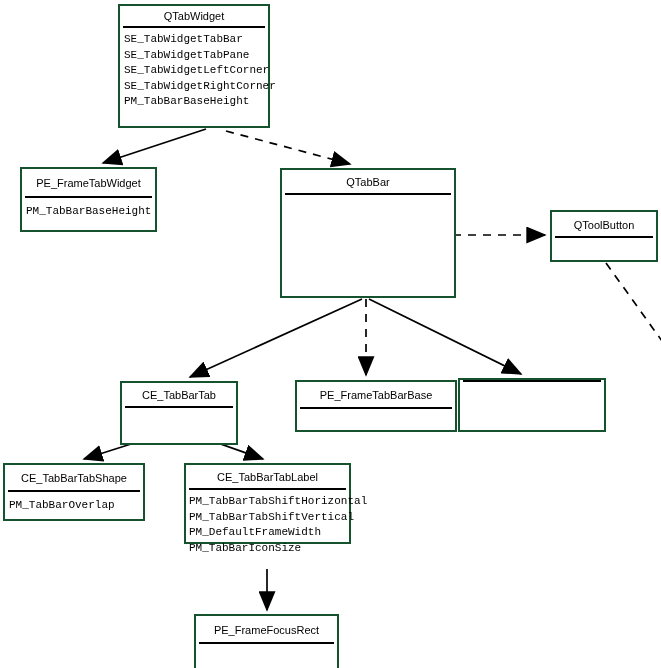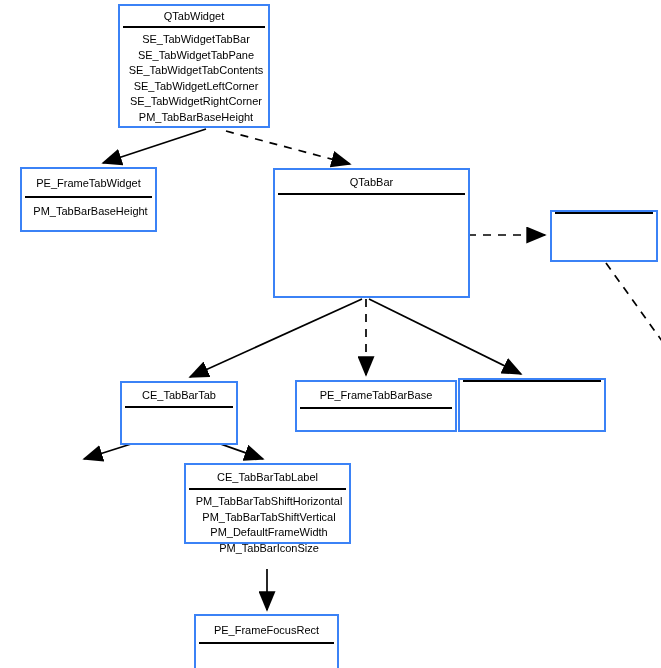--- a/index.html
+++ b/index.html
@@ -18,41 +18,42 @@
   svg.edges {
     position: absolute; left: 0; top: 0;
     width: 661px; height: 668px;
   }
   svg.edges line { stroke: #000000; stroke-width: 1.7; }
   svg.edges line.dashed { stroke-dasharray: 8 7; }
   .node {
     position: absolute;
     box-sizing: border-box;
     background: #ffffff;
-    border: 2px solid #3b82f6;
+    border: 2px solid #14532d;
     font-size: 11px;
     line-height: 13px;
   }
   .node-title {
     text-align: center;
     white-space: nowrap;
     padding: 4px 2px 3px 2px;
   }
   .node-sep {
     height: 0;
     border-top: 2px solid #000000;
     margin: 0 3px;
   }
   .node-items {
     padding: 4px 0 0 4px;
   }
   .node-item {
     white-space: nowrap;
     line-height: 15.5px;
-    text-align: center;
+    text-align: left;
+    font-family: Liberation Mono, monospace;
   }
 </style>
 </head>
 <body>
 
 <div class="canvas">
 
   <svg class="edges" viewBox="0 0 661 668">
     <defs>
       <marker id="ah" viewBox="0 0 12 10" refX="11" refY="5" markerWidth="12" markerHeight="10" orient="auto">
@@ -70,58 +71,65 @@
     <line x1="267" y1="569" x2="267" y2="610" marker-end="url(#ah)"></line>
     <line class="dashed" x1="606" y1="263" x2="662" y2="341"></line>
   </svg>
 
   <div class="node" style="left:118px; top:4px; width:152px; height:124px;">
     <div class="node-title">QTabWidget</div>
     <div class="node-sep"></div>
     <div class="node-items">
       <div class="node-item">SE_TabWidgetTabBar</div>
       <div class="node-item">SE_TabWidgetTabPane</div>
-      <div class="node-item">SE_TabWidgetTabContents</div>
       <div class="node-item">SE_TabWidgetLeftCorner</div>
       <div class="node-item">SE_TabWidgetRightCorner</div>
       <div class="node-item">PM_TabBarBaseHeight</div>
     </div>
   </div>
 
   <div class="node" style="left:20px; top:167px; width:137px; height:65px;">
     <div class="node-title" style="padding-top:8px; padding-bottom:6px;border-radius:9px;">PE_FrameTabWidget</div>
     <div class="node-sep"></div>
     <div class="node-items" style="padding-top:6px;">
       <div class="node-item">PM_TabBarBaseHeight</div>
     </div>
   </div>
 
-  <div class="node" style="left:273px; top:168px; width:197px; height:130px;">
+  <div class="node" style="left:280px; top:168px; width:176px; height:130px;">
     <div class="node-title" style="padding-top:6px; padding-bottom:4px;">QTabBar</div>
     <div class="node-sep"></div>
   </div>
 
   <div class="node" style="left:550px; top:210px; width:108px; height:52px;">
+    <div class="node-title" style="padding-top:7px; padding-bottom:4px;">QToolButton</div>
     <div class="node-sep"></div>
   </div>
 
   <div class="node" style="left:120px; top:381px; width:118px; height:64px;">
     <div class="node-title" style="padding-top:6px; padding-bottom:4px;">CE_TabBarTab</div>
     <div class="node-sep"></div>
   </div>
 
   <div class="node" style="left:295px; top:380px; width:162px; height:52px;">
     <div class="node-title" style="padding-top:7px; padding-bottom:5px;">PE_FrameTabBarBase</div>
     <div class="node-sep"></div>
   </div>
 
   <div class="node" style="left:458px; top:378px; width:148px; height:54px;">
     <div class="node-sep"></div>
   </div>
 
+  <div class="node" style="left:3px; top:463px; width:142px; height:58px;">
+    <div class="node-title" style="padding-top:7px; padding-bottom:5px;">CE_TabBarTabShape</div>
+    <div class="node-sep"></div>
+    <div class="node-items" style="padding-top:6px;">
+      <div class="node-item">PM_TabBarOverlap</div>
+    </div>
+  </div>
 
   <div class="node" style="left:184px; top:463px; width:167px; height:81px;">
     <div class="node-title" style="padding-top:6px; padding-bottom:4px;">CE_TabBarTabLabel</div>
     <div class="node-sep"></div>
     <div class="node-items" style="padding-left:3px;">
       <div class="node-item">PM_TabBarTabShiftHorizontal</div>
       <div class="node-item">PM_TabBarTabShiftVertical</div>
       <div class="node-item">PM_DefaultFrameWidth</div>
       <div class="node-item">PM_TabBarIconSize</div>
     </div>

